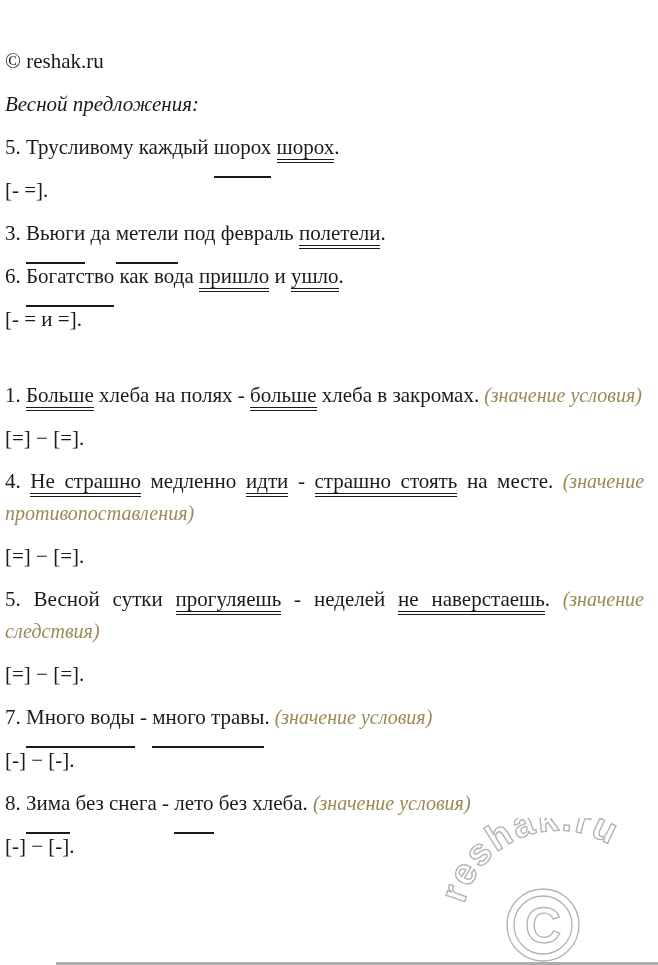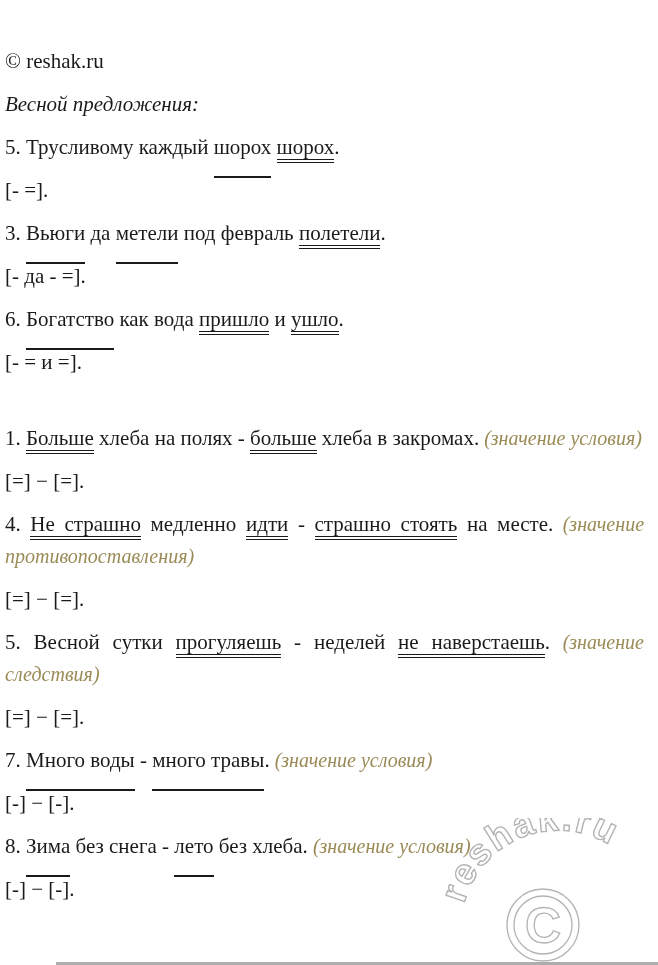--- a/index.html
+++ b/index.html
@@ -51,21 +51,20 @@
 <div class="doc" data-name="document">
   <div class="doc-header" data-name="doc-header">
     <span class="copyright" data-name="copyright-label">© reshak.ru</span>
   </div>
   <div data-name="document-body">
       <section data-name="section">
         <p class="section-heading" data-name="section-heading">Весной предложения:</p>
         <p class="sentence" data-name="sentence"><span data-name="sentence-text">5. Трусливому каждый </span><span class="u1" data-name="subject-underline">шорох</span><span data-name="sentence-text"> </span><span class="u2" data-name="predicate-underline">шорох</span><span data-name="sentence-text">.</span></p>
         <p class="scheme" data-name="sentence-scheme">[- =].</p>
         <p class="sentence" data-name="sentence"><span data-name="sentence-text">3. </span><span class="u1" data-name="subject-underline">Вьюги</span><span data-name="sentence-text"> да </span><span class="u1" data-name="subject-underline">метели</span><span data-name="sentence-text"> под февраль </span><span class="u2" data-name="predicate-underline">полетели</span><span data-name="sentence-text">.</span></p>
-        <p class="scheme" data-name="sentence-scheme">[- да - =].</p>
         <p class="sentence" data-name="sentence"><span data-name="sentence-text">6. </span><span class="u1" data-name="subject-underline">Богатство</span><span data-name="sentence-text"> как вода </span><span class="u2" data-name="predicate-underline">пришло</span><span data-name="sentence-text"> и </span><span class="u2" data-name="predicate-underline">ушло</span><span data-name="sentence-text">.</span></p>
         <p class="scheme" data-name="sentence-scheme">[- = и =].</p>
       </section>
       <section data-name="section">
         <p class="sentence" data-name="sentence"><span data-name="sentence-text">1. </span><span class="u2" data-name="predicate-underline">Больше</span><span data-name="sentence-text"> хлеба на полях - </span><span class="u2" data-name="predicate-underline">больше</span><span data-name="sentence-text"> хлеба в закромах.</span><span class="annotation" data-name="meaning-annotation" style="color: rgb(154, 139, 86);"> (значение условия)</span></p>
         <p class="scheme" data-name="sentence-scheme">[=] − [=].</p>
         <p class="sentence" data-name="sentence"><span data-name="sentence-text">4. </span><span class="u2" data-name="predicate-underline">Не страшно</span><span data-name="sentence-text"> медленно </span><span class="u2" data-name="predicate-underline">идти</span><span data-name="sentence-text"> - </span><span class="u2" data-name="predicate-underline">страшно стоять</span><span data-name="sentence-text"> на месте.</span><span class="annotation" data-name="meaning-annotation" style="color: rgb(154, 139, 86);"> (значение противопоставления)</span></p>
         <p class="scheme" data-name="sentence-scheme">[=] − [=].</p>
         <p class="sentence" data-name="sentence"><span data-name="sentence-text">5. Весной сутки </span><span class="u2" data-name="predicate-underline">прогуляешь</span><span data-name="sentence-text"> - неделей </span><span class="u2" data-name="predicate-underline">не наверстаешь</span><span data-name="sentence-text">.</span><span class="annotation" data-name="meaning-annotation" style="color: rgb(154, 139, 86);"> (значение следствия)</span></p>
         <p class="scheme" data-name="sentence-scheme">[=] − [=].</p>

